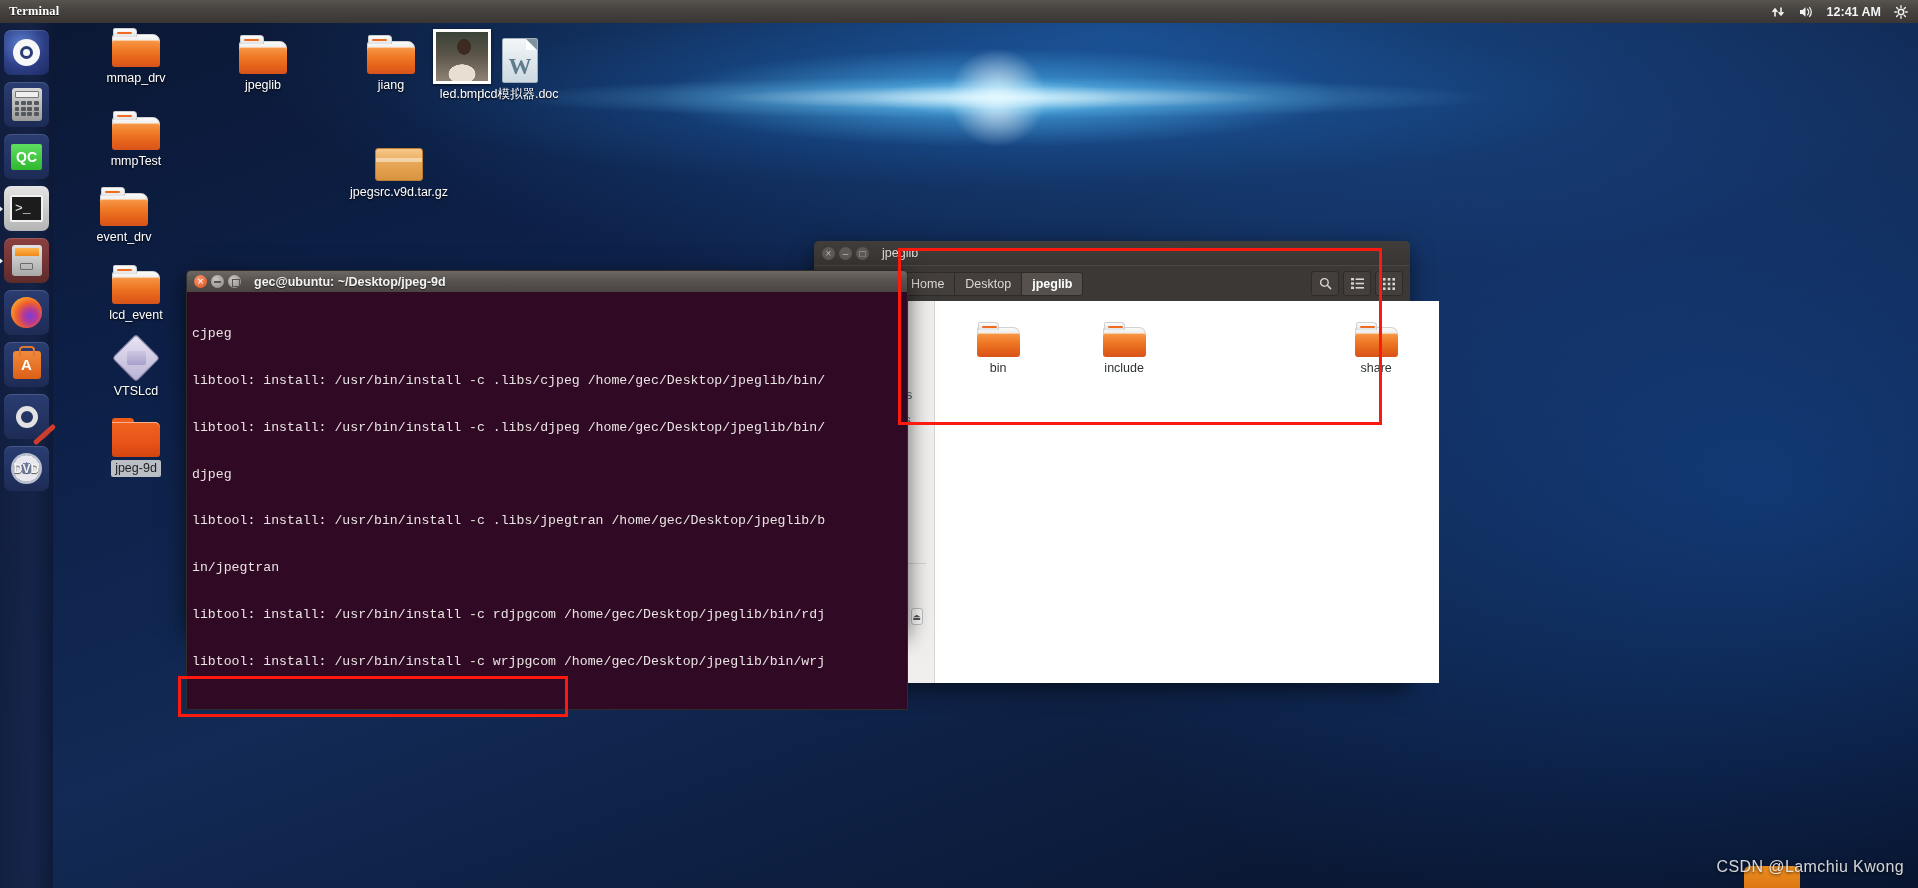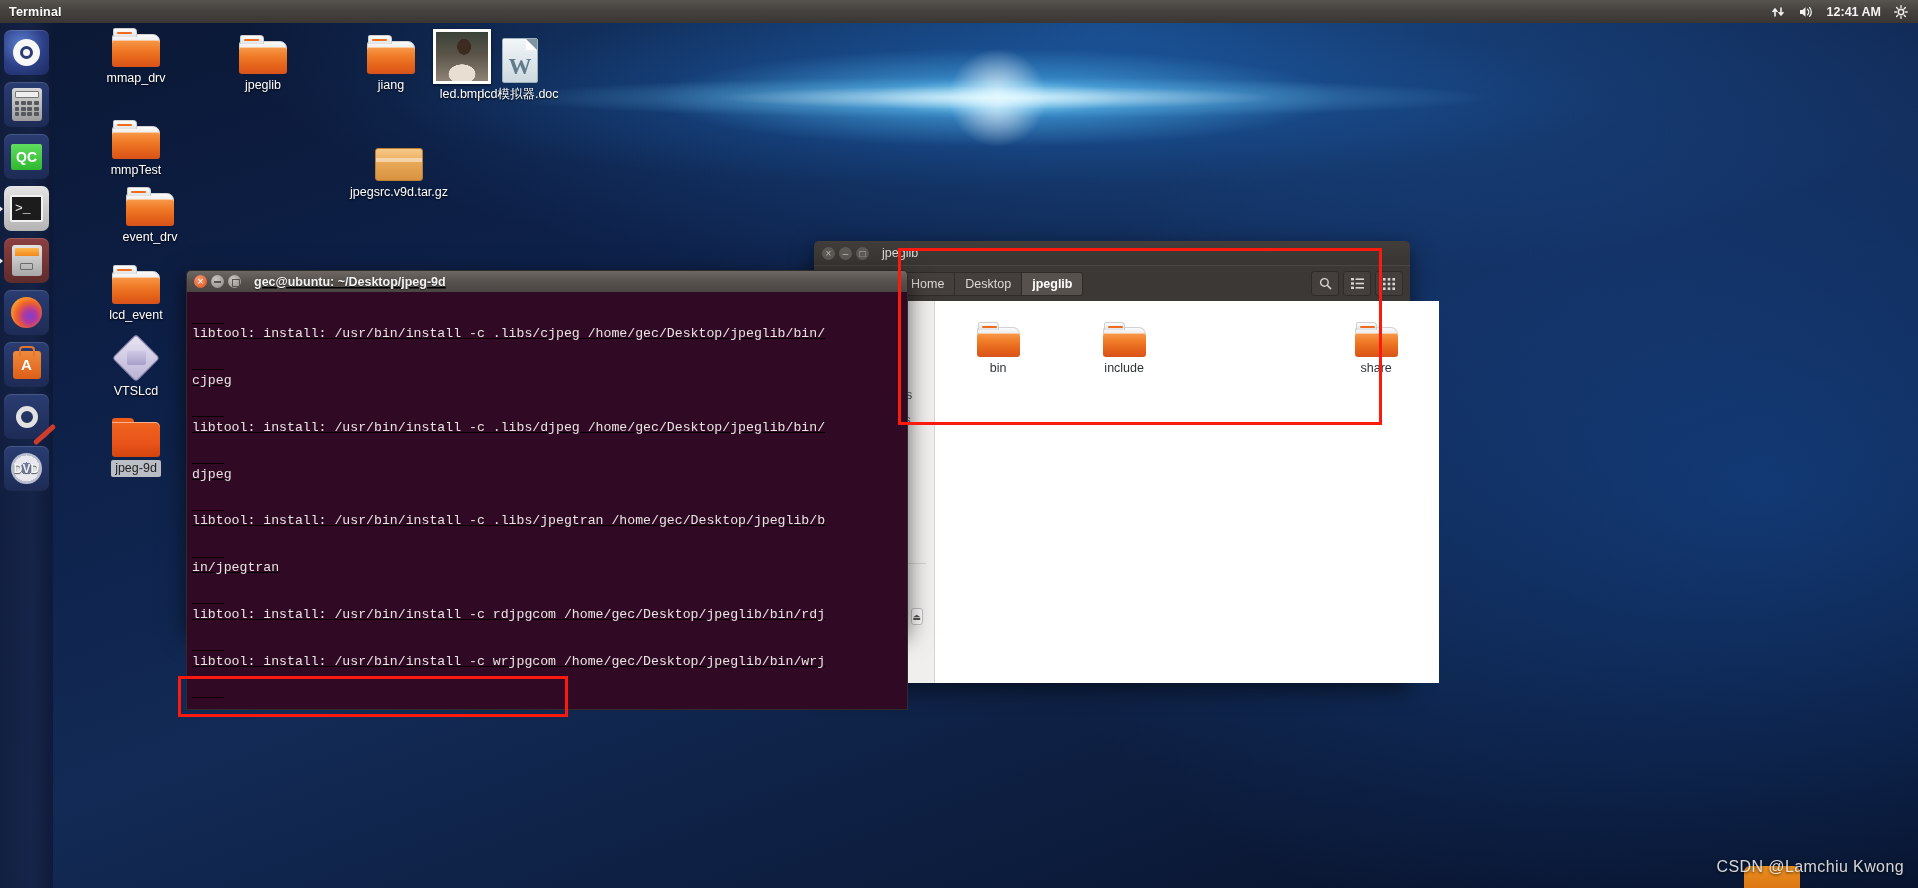--- a/index.html
+++ b/index.html
@@ -32,21 +32,21 @@
     pointer-events:none;
   }
 
   
   #top-panel {
     position:absolute; left:0; top:0; width:1918px; height:23px;
     background:linear-gradient(180deg,#57534e 0%,#46423f 45%,#3a3634 100%);
     display:flex; align-items:center; z-index:60;
     color:#fff; font-size:12.5px; font-weight:bold;
   }
-  #app-menu-title { margin-left:9px; letter-spacing:.2px; text-shadow:0 1px 0 rgba(0,0,0,.6); }
+  #app-menu-title { margin-left:9px; letter-spacing:.2px; text-shadow:0 1px 0 rgba(0,0,0,.6);font-family:Liberation Serif, serif; }
   #indicators { margin-left:auto; display:flex; align-items:center; gap:13px; padding-right:10px; }
   #indicators .ind { color:#f2f2f2; font-size:13px; line-height:1; display:flex; align-items:center; }
   #clock { font-size:12.5px; font-weight:bold; color:#f4f4f4; }
 
   
   #launcher {
     position:absolute; left:0; top:23px; width:53px; height:865px;
     background:linear-gradient(90deg, rgba(18,30,62,0.88) 0%, rgba(22,36,72,0.78) 60%, rgba(14,24,52,0.86) 100%);
     z-index:55; padding-top:7px;
   }
@@ -203,21 +203,20 @@
     border-radius:3px;border:1px solid #bd7f34;
   }
   .tgz-ico .bd::after{
     content:"";position:absolute;left:0;right:0;top:9px;height:4px;background:rgba(255,255,255,.45);
   }
 
   
   #terminal{
     position:absolute; left:186px; top:270px; width:722px; height:360px; z-index:30;
     box-shadow:0 7px 22px rgba(0,0,0,.6);
-    text-decoration:underline;
   }
   #term-titlebar{
     height:22px;
     background:linear-gradient(180deg,#6d6864 0%,#56514d 50%,#4a4542 100%);
     border-radius:5px 5px 0 0; display:flex; align-items:center; padding-left:7px;
     border:1px solid #2e2b29; border-bottom:none;
   }
   .tbtn{ width:13px;height:13px;border-radius:50%;margin-right:4px;position:relative; }
   .tbtn.close{ background:radial-gradient(circle at 38% 32%, #f59b72, #df4c18); }
   .tbtn.close::after{ content:"×"; position:absolute; inset:0; color:#fff; font-size:11px; line-height:13px; text-align:center; }
@@ -429,35 +428,35 @@
       <div class="ph"></div>
     </div>
   <span class="lbl">led.bmp</span>
 </div>
 <div class="desk-icon" style="left:460px;top:38px;width:120px;">
   <div class="doc-ico">
       <span class="w">W</span>
     </div>
   <span class="lbl">lcd模拟器.doc</span>
 </div>
-<div class="desk-icon" style="left:88px;top:120px;">
+<div class="desk-icon" style="left:88px;top:111px;">
   <div class="folder-ico">
       <div class="bk"></div>
       <div class="tab"></div>
       <div class="bd"></div>
     </div>
   <span class="lbl">mmpTest</span>
 </div>
 <div class="desk-icon" style="left:334px;top:142px;width:130px;">
   <div class="tgz-ico">
       <div class="bd"></div>
     </div>
   <span class="lbl">jpegsrc.v9d.tar.gz</span>
 </div>
-<div class="desk-icon" style="left:102px;top:187px;">
+<div class="desk-icon" style="left:76px;top:187px;">
   <div class="folder-ico">
       <div class="bk"></div>
       <div class="tab"></div>
       <div class="bd"></div>
     </div>
   <span class="lbl">event_drv</span>
 </div>
 <div class="desk-icon" style="left:88px;top:265px;">
   <div class="folder-ico">
       <div class="bk"></div>
@@ -481,22 +480,22 @@
 </div>
 
 <div id="terminal">
   <div id="term-titlebar">
     <span class="tbtn close"></span>
     <span class="tbtn min"></span>
     <span class="tbtn max"></span>
     <span id="term-title">gec@ubuntu: ~/Desktop/jpeg-9d</span>
   </div>
   <div id="term-body">
+    <span class="ln">cjpeg</span>
     <span class="ln">libtool: install: /usr/bin/install -c .libs/cjpeg /home/gec/Desktop/jpeglib/bin/</span>
-    <span class="ln">cjpeg</span>
     <span class="ln">libtool: install: /usr/bin/install -c .libs/djpeg /home/gec/Desktop/jpeglib/bin/</span>
     <span class="ln">djpeg</span>
     <span class="ln">libtool: install: /usr/bin/install -c .libs/jpegtran /home/gec/Desktop/jpeglib/b</span>
     <span class="ln">in/jpegtran</span>
     <span class="ln">libtool: install: /usr/bin/install -c rdjpgcom /home/gec/Desktop/jpeglib/bin/rdj</span>
     <span class="ln">libtool: install: /usr/bin/install -c wrjpgcom /home/gec/Desktop/jpeglib/bin/wrj</span>
     
     
     
     

